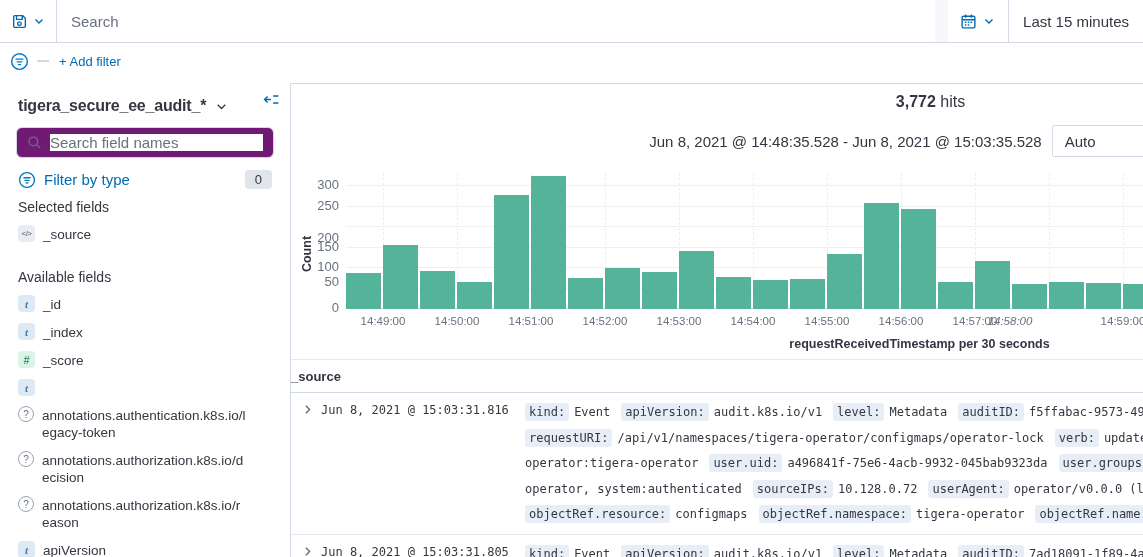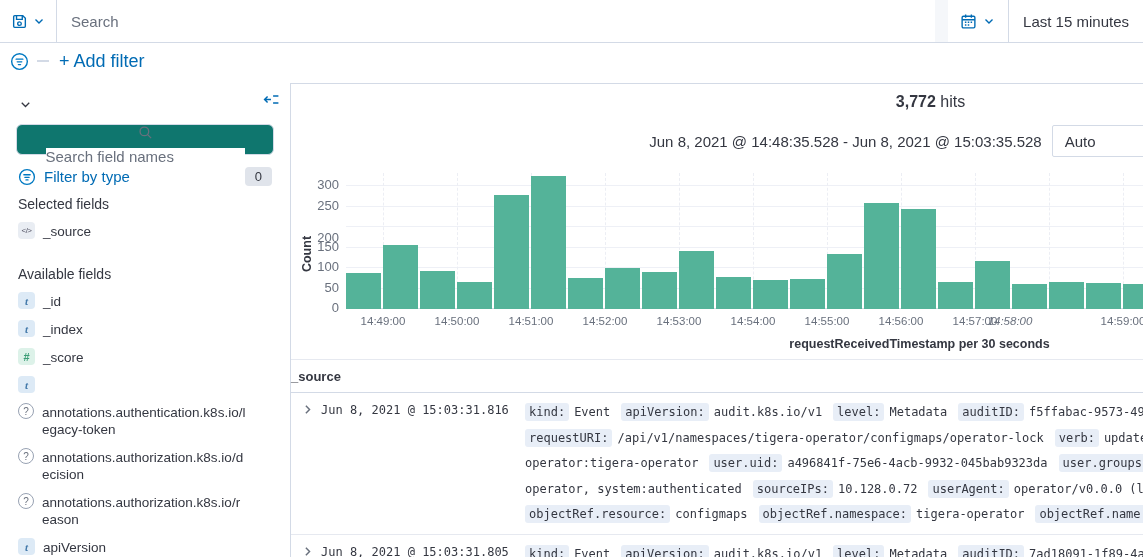--- a/index.html
+++ b/index.html
@@ -19,34 +19,34 @@
     align-items:center; padding:0 16px; color:#006bb4; font-size:15px; cursor:pointer; }
   .bar-gap { width:13px; }
   .date-cell { background:#fff; display:flex; align-items:center; }
   .cal-cell { display:flex; align-items:center; gap:5px; padding:0 12px;
     border-right:1px solid #d3dae6; height:100%; cursor:pointer; }
   .range-cell { padding:0 14px; font-size:15px; white-space:nowrap; cursor:pointer; }
 
   
   .filter-bar { height:36px; display:flex; align-items:center; padding:0 10px; background:#fff; }
   .filter-dash { width:12px; height:0; border-top:2px solid #d3dae6; margin:0 10px 0 8px; }
-  .add-filter { color:#006bb4; font-size:18px; cursor:pointer; }
+  .add-filter { color:#006bb4; font-size:13px; cursor:pointer; }
 
   
   .content { display:flex; height:478px; }
   .sidebar { width:290px; flex:0 0 290px; padding:10px 16px 0 16px; position:relative; }
   .main { flex:none; width:1280px; border-left:1px solid #d3dae6; border-top:1px solid #d3dae6;
     margin-top:4px; padding-top:9px; position:relative; }
 
   
   .sb-title-row { display:flex; align-items:center; gap:8px; margin:8px 0 12px 2px; cursor:pointer; }
   .sb-title { font-size:16px; font-weight:bold; letter-spacing:-0.2px; }
   .collapse-btn { position:absolute; right:10px; top:12px; cursor:pointer; }
   .field-search { display:flex; align-items:center; gap:8px; border:1px solid #d3dae6;
-    border-radius:6px; height:31px; padding:0 10px; background:#0f766e;flex-direction:column; }
+    border-radius:6px; height:31px; padding:0 10px; background:#701a75; }
   .field-search input { border:none; outline:none; flex:1; font-size:15px; color:#343741;
     font-family:"Liberation Sans",sans-serif; }
   .field-search input::placeholder { color:#69707d; }
   .filter-type-row { display:flex; align-items:center; gap:8px; margin:12px 2px 10px 2px; cursor:pointer; }
   .filter-type-label { color:#006bb4; font-size:15px; flex:1; }
   .count-badge { background:#e0e4eb; border-radius:4px; font-size:13px; padding:2px 10px; color:#343741; }
   .sb-heading { font-size:14px; font-weight:normal; margin:10px 0 10px 2px; }
   .field-item { display:flex; align-items:flex-start; gap:8px; margin:0 0 10px 2px; cursor:pointer; }
   .field-label { font-size:13.5px; line-height:17px; width:205px; word-break:break-all; padding-top:1px; }
   .type-badge { width:17px; height:17px; border-radius:4px; font-size:11px; display:flex;
@@ -152,20 +152,21 @@
 <div class="content">
 
   <div class="sidebar">
     <span class="collapse-btn">
       <svg width="17" height="17" viewBox="0 0 16 16" fill="none" stroke="#006bb4" stroke-width="1.4">
         <path d="M7.5 8H1.5M4.3 5.2L1.5 8l2.8 2.8"></path>
         <path d="M9.5 4.7h5M9.5 11.3h5"></path>
       </svg>
     </span>
     <div class="sb-title-row">
+      <span class="sb-title">tigera_secure_ee_audit_*</span>
       <span>
         <svg width="15" height="15" viewBox="0 0 16 16" fill="none" stroke="#343741" stroke-width="1.4">
           <path d="M4 6.2l4 4 4-4"></path>
         </svg>
       </span>
     </div>
     <div class="field-search">
       <span>
         <svg width="15" height="15" viewBox="0 0 16 16" fill="none" stroke="#69707d" stroke-width="1.4">
           <circle cx="6.8" cy="6.8" r="4.6"></circle>
@@ -238,21 +239,21 @@
     </div>
     <div class="range-row">
       <span class="range-text">Jun 8, 2021 @ 14:48:35.528 - Jun 8, 2021 @ 15:03:35.528</span>
       <span class="interval-select">Auto</span>
     </div>
 
     <div class="chart">
       <div class="count-label">Count</div>
       <div class="y-axis" id="y-axis">
           <span class="y-tick" style="bottom: -6px;">0</span>
-          <span class="y-tick" style="bottom: 14px;">50</span>
+          <span class="y-tick" style="bottom: 20px;">50</span>
           <span class="y-tick" style="bottom: 35px;">100</span>
           <span class="y-tick" style="bottom: 55.5px;">150</span>
           <span class="y-tick" style="bottom: 64px;">200</span>
           <span class="y-tick" style="bottom: 96.5px;">250</span>
           <span class="y-tick" style="bottom: 117px;">300</span>
         </div>
       <div class="plot" id="plot">
         <div class="baseline"></div>
       <div class="hgrid" style="bottom: 20.5px;"></div>
           <div class="hgrid" style="bottom: 41px;"></div>

